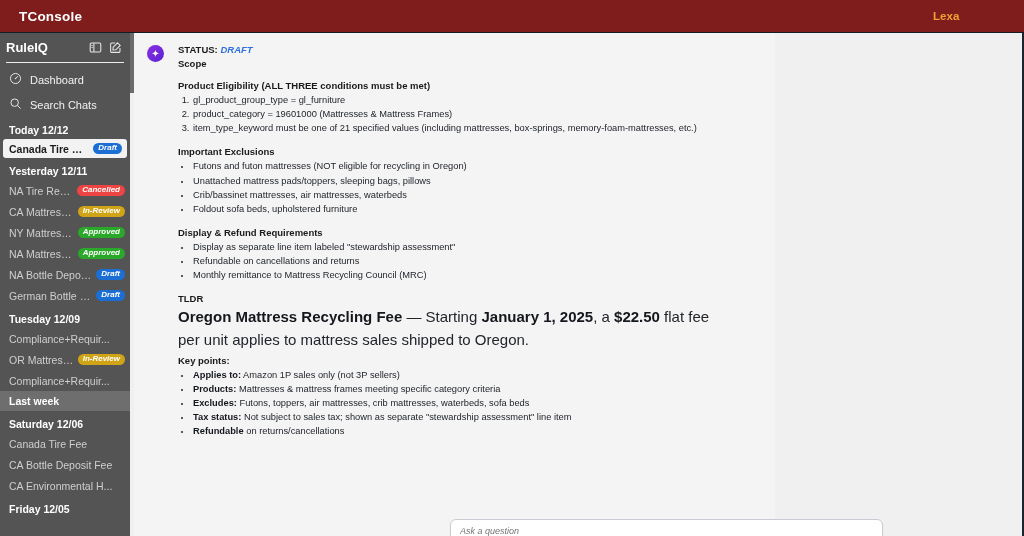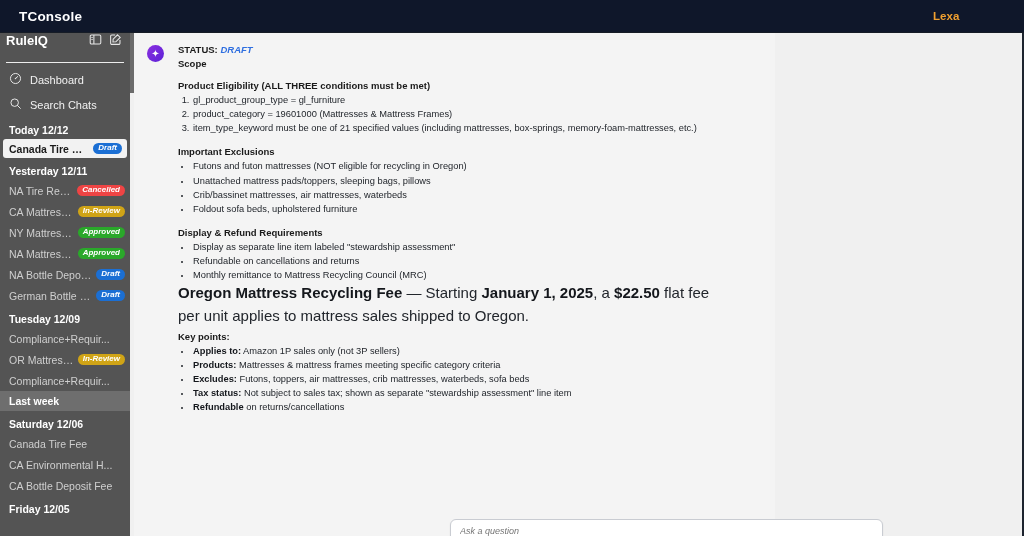--- a/index.html
+++ b/index.html
@@ -9,21 +9,21 @@
     font-family: "Liberation Sans", sans-serif;
     background: #2b2f38;
   }
 
   #app { position: relative; width: 1024px; height: 536px; }
 
   
   .topbar {
     position: absolute; top: 0; left: 0;
     width: 1024px; height: 33px;
-    background: #0f172a;
+    background: #7f1d1d;
     border-bottom: 1px solid #161c26;
     display: flex; align-items: center;
   }
   .brand {
     color: #ffffff; font-size: 13.5px; font-weight: bold;
     margin-left: 19px; letter-spacing: .2px;
   }
   .topnav {
     margin-left: auto; display: flex; align-items: flex-start;
     height: 100%; padding-right: 20px; flex-direction: column;
@@ -62,21 +62,21 @@
 
   
   .sidebar {
     position: absolute; top: 33px; left: 0;
     width: 130px; height: 503px;
     background: #545454;
     overflow: hidden;
     display: flex; flex-direction: column;
   }
   .sb-header {
-    height: 29px; display: flex; align-items: flex-start;
+    height: 29px; display: flex; align-items: center;
     padding: 0 8px 0 6px; flex-shrink: 0;
   }
   .sb-title { color: #fff; font-size: 13px; font-weight: bold; }
   .sb-header-icons { margin-left: auto; display: flex; gap: 7px; align-items: center; }
   .ic-btn { cursor: pointer; display: flex; align-items: center; }
 
   .sb-divider { height: 1px; background: #ededed; margin: 0 6px 4px 6px; flex-shrink: 0; }
 
   .sb-scroll { flex: 1; overflow: hidden; }
 
@@ -286,24 +286,24 @@
           </div>
           <div class="sb-chat">
             <span class="sb-chat-label">Compliance+Requir...</span>
           </div>
           <div class="sb-section highlight">Last week</div>
           <div class="sb-section">Saturday 12/06</div>
           <div class="sb-chat">
             <span class="sb-chat-label">Canada Tire Fee</span>
           </div>
           <div class="sb-chat">
+            <span class="sb-chat-label">CA Bottle Deposit Fee</span>
+          </div>
+          <div class="sb-chat">
             <span class="sb-chat-label">CA Environmental H...</span>
-          </div>
-          <div class="sb-chat">
-            <span class="sb-chat-label">CA Bottle Deposit Fee</span>
           </div>
           <div class="sb-section">Friday 12/05</div>
         </div>
     </div>
   </div>
 
   <div class="main">
     <div class="main-scrollbar"></div>
 
     <div class="chat-card">
@@ -332,20 +332,21 @@
                 <li>Foldout sofa beds, upholstered furniture</li>
               </ul>
               <div class="h spaced">Display &amp; Refund Requirements</div>
               <ul class="list">
                 <li>Display as separate line item labeled "stewardship assessment"</li>
                 <li>Refundable on cancellations and returns</li>
                 <li>Monthly remittance to Mattress Recycling Council (MRC)</li>
               </ul>
             </div>
 
+          <div class="h spaced">TLDR</div>
           <div class="p">
             <span class="b">Oregon Mattress Recycling Fee</span><span> — Starting </span><span class="b">January 1, 2025</span><span>, a </span><span class="b">$22.50</span><span> flat fee per unit applies to mattress sales shipped to Oregon.</span>
           </div>
           <div class="h" style="margin-top:3px">Key points:</div>
           <ul class="list" id="key-points">
               <li><span class="b">Applies to:</span><span> Amazon 1P sales only (not 3P sellers)</span></li>
               <li><span class="b">Products:</span><span> Mattresses &amp; mattress frames meeting specific category criteria</span></li>
               <li><span class="b">Excludes:</span><span> Futons, toppers, air mattresses, crib mattresses, waterbeds, sofa beds</span></li>
               <li><span class="b">Tax status:</span><span> Not subject to sales tax; shown as separate "stewardship assessment" line item</span></li>
               <li><span class="b">Refundable</span><span> on returns/cancellations</span></li>

